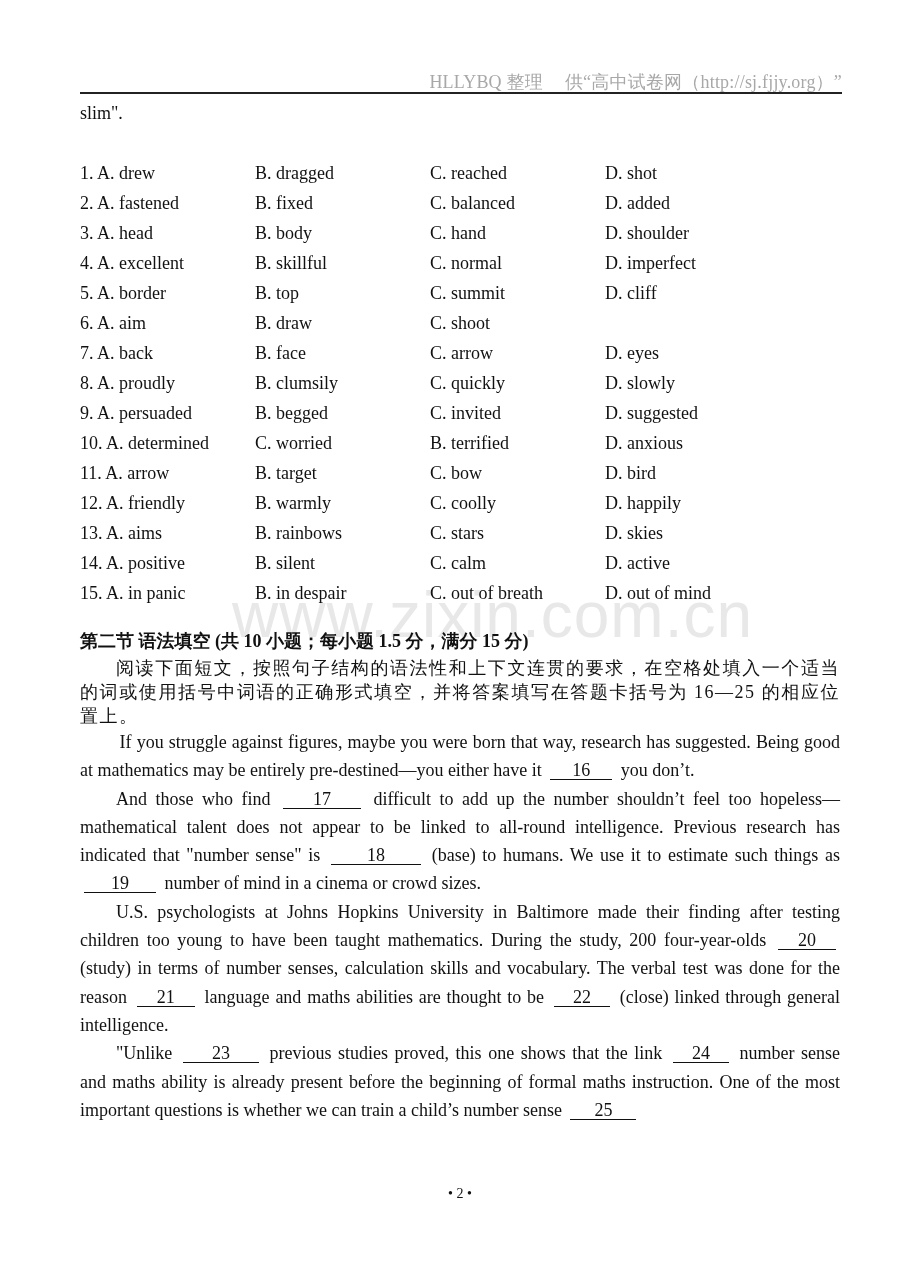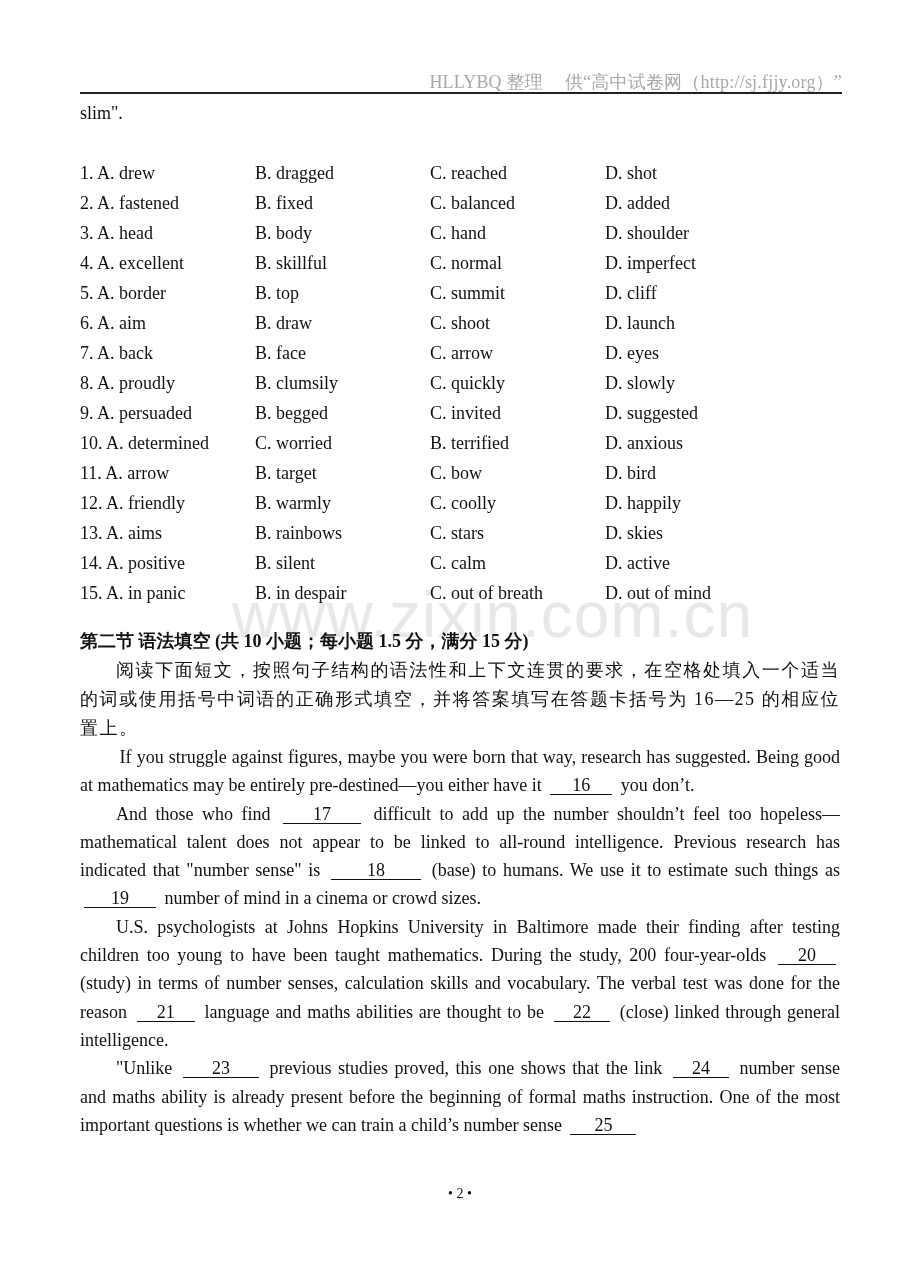--- a/index.html
+++ b/index.html
@@ -11,21 +11,21 @@
     .header .gap { display: inline-block; width: 22px; }
     .content { position: absolute; left: 80px; width: 760px; top: 98px; font-size: 18px; }
     .line { height: 30px; line-height: 30px; }
     .opts { margin-top: 30px; }
     .opt-row { display: flex; height: 30px; line-height: 30px; }
     .opt-row .c { width: 175px; white-space: nowrap; }
     .watermark { position: absolute; left: 232px; top: 578px; font-family: "Liberation Sans", "DejaVu Sans", sans-serif;
                  font-size: 64px; color: #e8e8e8; letter-spacing: 1px; z-index: 0; }
     .section { position: relative; z-index: 1; }
     .sec-title { margin-top: 18px; font-weight: bold; height: 30px; line-height: 30px; font-size: 18px; }
-    .instr { text-indent: 2em; line-height: 29px; text-align: justify; letter-spacing: 1.5px; }
+    .instr { text-indent: 2em; line-height: 24px; text-align: justify; letter-spacing: 1.5px; }
     .para { text-indent: 2em; line-height: 28.3px; text-align: justify; margin: 0; }
     .p1 { text-indent: 2.2em; }
     .blank { display: inline-block; text-indent: 0; text-align: center; border-bottom: 1px solid #111;
              line-height: 18px; margin: 0 4px; }
     .pageno { position: absolute; top: 1186px; left: 0; width: 920px; text-align: center; font-size: 14px; }
   </style>
 </head>
 <body>
 
 <div class="header">
@@ -65,21 +65,20 @@
       <div class="opt-row">
         <span class="c">5. A. border</span>
         <span class="c">B. top</span>
         <span class="c">C. summit</span>
         <span class="c">D. cliff</span>
       </div>
       <div class="opt-row">
         <span class="c">6. A. aim</span>
         <span class="c">B. draw</span>
         <span class="c">C. shoot</span>
-        <span class="c">D. launch</span>
       </div>
       <div class="opt-row">
         <span class="c">7. A. back</span>
         <span class="c">B. face</span>
         <span class="c">C. arrow</span>
         <span class="c">D. eyes</span>
       </div>
       <div class="opt-row">
         <span class="c">8. A. proudly</span>
         <span class="c">B. clumsily</span>

